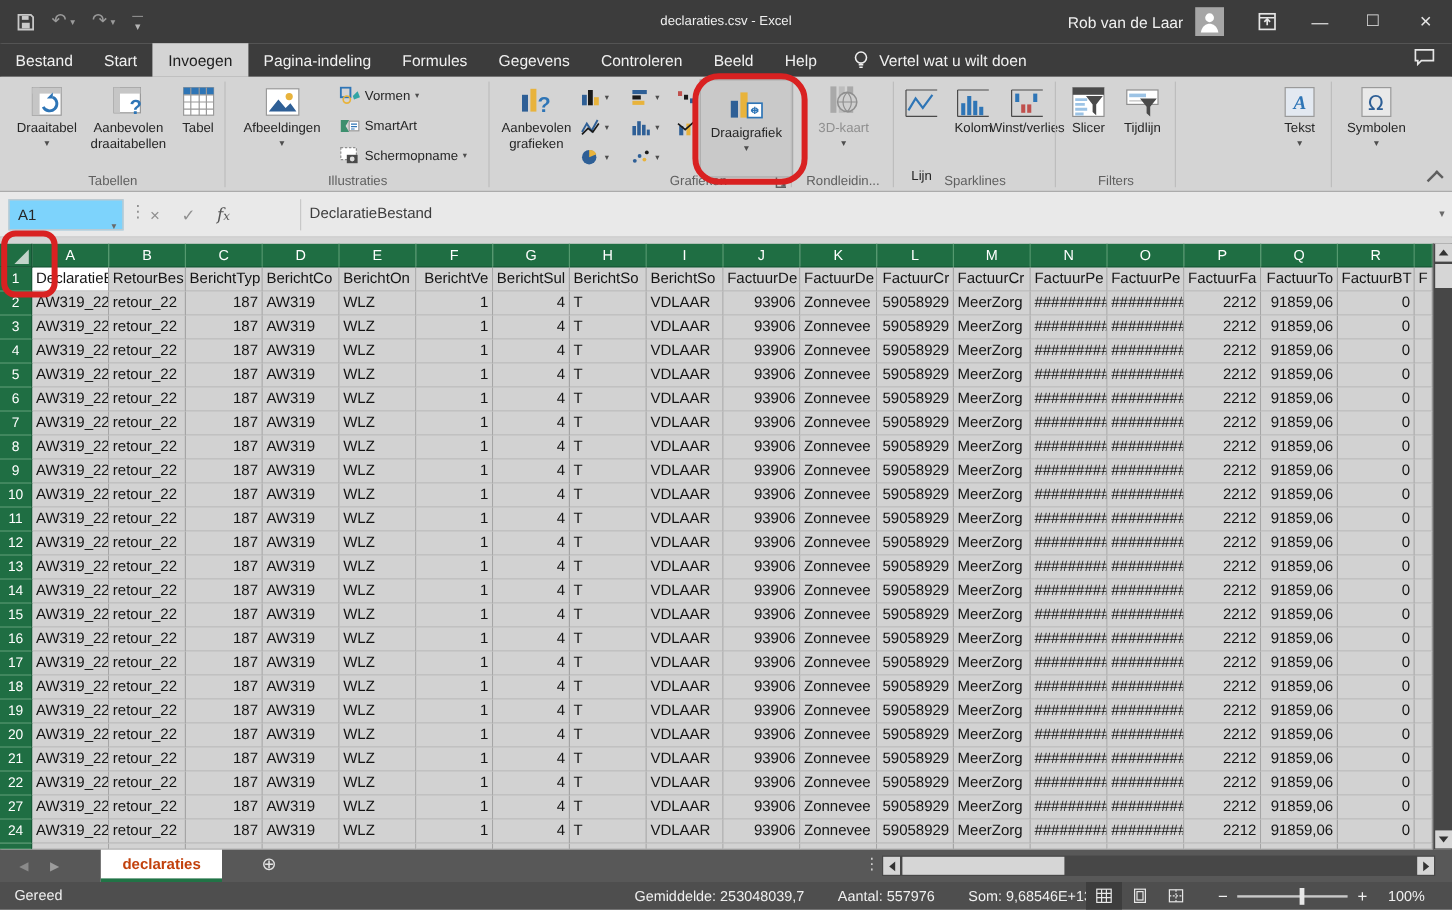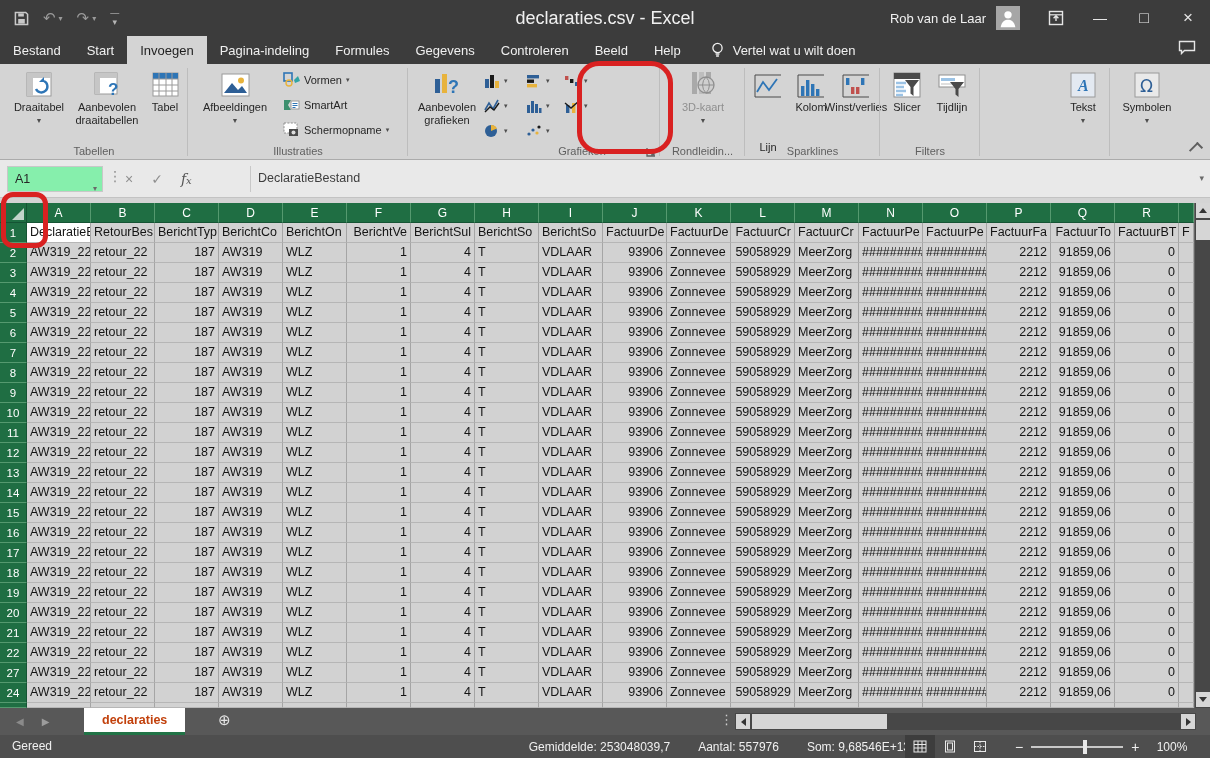--- a/index.html
+++ b/index.html
@@ -5,21 +5,21 @@
   html,body{margin:0;padding:0;}
   body{width:1210px;height:758px;position:relative;overflow:hidden;
        font-family:"Liberation Sans",sans-serif;background:#d4d4d4;
        box-shadow:inset 0 0 0 1px #8a8a8a;}
   .abs{position:absolute;box-sizing:border-box;}
   
   .titlebar{left:0;top:0;width:1210px;height:36px;background:#3c3c3c;color:#eee;}
   .qat{left:14px;top:0;height:36px;display:flex;align-items:center;gap:14px;color:#b5b5b5;}
   .qat .ico{font-size:15px;line-height:16px;}
   .qat .chev{font-size:8px;color:#9a9a9a;margin-left:-8px;}
-  .win-title{left:0;top:0;width:1210px;height:36px;text-align:center;line-height:36px;font-size:18px;color:#f0f0f0;pointer-events:none;}
+  .win-title{left:0;top:0;width:1210px;height:36px;text-align:center;line-height:36px;font-size:11px;color:#f0f0f0;pointer-events:none;}
   .user-zone{right:0;top:0;height:36px;display:flex;align-items:center;gap:0;}
   .user-name{font-size:13px;color:#f0f0f0;margin-right:10px;}
   .avatar{width:24px;height:24px;background:#a6a6a6;margin-right:14px;display:flex;align-items:center;justify-content:center;}
   .wbtn{width:44px;height:36px;display:flex;align-items:center;justify-content:center;color:#e6e6e6;font-size:14px;}
   
   .tabrow{left:0;top:36px;width:1210px;height:28px;background:#3c3c3c;color:#f0f0f0;display:flex;align-items:stretch;font-size:13px;}
   .rtab{padding:0 13px;display:flex;align-items:center;}
   .rtab.active{background:#d4d4d4;color:#1e1e1e;}
   .tellme{display:flex;align-items:center;gap:8px;margin-left:16px;}
   .bubble{position:absolute;right:14px;top:40px;}
@@ -33,21 +33,21 @@
   .bigbtn .chev{font-size:7px;color:#4d4d4d;margin-top:1px;}
   .smallbtn{position:absolute;display:flex;align-items:center;gap:4px;font-size:11px;color:#262626;white-space:nowrap;}
   .smallbtn .chev{font-size:7px;color:#4d4d4d;}
   .disabled{color:#8f8f8f;}
   .hl-btn{background:#c9c9c9;border:1px solid #a9a9a9;}
   .launcher{position:absolute;bottom:3px;}
   .collapse-chev{position:absolute;right:8px;bottom:6px;width:10px;height:6px;border-left:2px solid #5f5f5f;border-bottom:2px solid #5f5f5f;transform:rotate(135deg);}
   
   .fbar{left:0;top:160px;width:1210px;height:38px;background:#e9e9e9;border-bottom:1px solid #c3c3c3;}
   .fgap{left:0;top:198px;width:1210px;height:5px;background:#d4d4d4;}
-  .namebox{left:7px;top:6px;width:96px;height:26px;background:#86efac;border:1px solid #c8c8c8;font-size:12.5px;color:#262626;line-height:24px;padding-left:7px;}
+  .namebox{left:7px;top:6px;width:96px;height:26px;background:#7dd3fc;border:1px solid #c8c8c8;font-size:12.5px;color:#262626;line-height:24px;padding-left:7px;}
   .namebox .chev{position:absolute;right:5px;top:10px;font-size:8px;color:#6a6a6a;}
   .fdots{left:108px;top:8px;color:#8f8f8f;font-size:14px;}
   .fbtns{left:125px;top:6px;height:26px;display:flex;align-items:center;gap:18px;color:#8f8f8f;font-size:14px;}
   .fx{font-family:"DejaVu Serif",serif;font-style:italic;color:#555;font-size:14px;}
   .fdiv{left:250px;top:6px;width:1px;height:26px;background:#c8c8c8;}
   .ftext{left:258px;top:6px;width:920px;height:26px;font-size:12.5px;color:#3d3d3d;line-height:25px;}
   .fchev{right:6px;top:13px;font-size:9px;color:#6a6a6a;}
   
   .sheet{left:0;top:203px;width:1194px;height:505px;background:#d4d4d4;overflow:hidden;}
   .g-row{display:flex;height:20px;}
@@ -340,20 +340,33 @@
         <span>
           <svg width="16" height="14" viewBox="0 0 16 14">
             <rect x="2" y="6" width="3.4" height="8" fill="#2e5f96"></rect>
             <rect x="8" y="4" width="3.4" height="10" fill="#e8b33c"></rect>
             <path d="M1 4 7 9l8-7" stroke="#1a1a1a" stroke-width="1.4" fill="none"></path>
           </svg>
         </span>
         <span class="chev">▾</span>
       </div>
 
+    <div class="bigbtn hl-btn" style="left:175px;width:76px;top:2px;height:80px;">
+      <span class="bicon" style="margin-top:5px;">
+          <svg width="30" height="28" viewBox="0 0 30 28">
+            <rect x="2" y="10" width="6" height="14" fill="#2e5f96"></rect>
+            <rect x="10" y="3" width="6" height="21" fill="#e8b33c"></rect>
+            <rect x="18" y="16" width="5" height="8" fill="#4a4a4a"></rect>
+            <rect x="16" y="12" width="12" height="12" fill="#fff" stroke="#2e75b6" stroke-width="1.4"></rect>
+            <path d="M19 18h6M22 15v6M19 18l2-2M19 18l2 2M25 18l-2-2M25 18l-2 2" stroke="#2e75b6" stroke-width="1.2" fill="none"></path>
+          </svg>
+        </span>
+      <span>Draaigrafiek</span>
+      <span class="chev">▼</span>
+    </div>
     <div class="glabel" style="right:18px;left:auto;width:120px;">Grafieken</div>
     <span class="launcher" style="right:4px;">
         <svg width="10" height="10" viewBox="0 0 10 10">
           <path d="M1 1v8h8" fill="none" stroke="#5f5f5f" stroke-width="1.3"></path>
           <path d="M4 4l4 4M8 5v3h-3" fill="none" stroke="#5f5f5f" stroke-width="1.3"></path>
         </svg>
       </span>
     <div class="gsep" style="right:0;"></div>
   </div>
 

